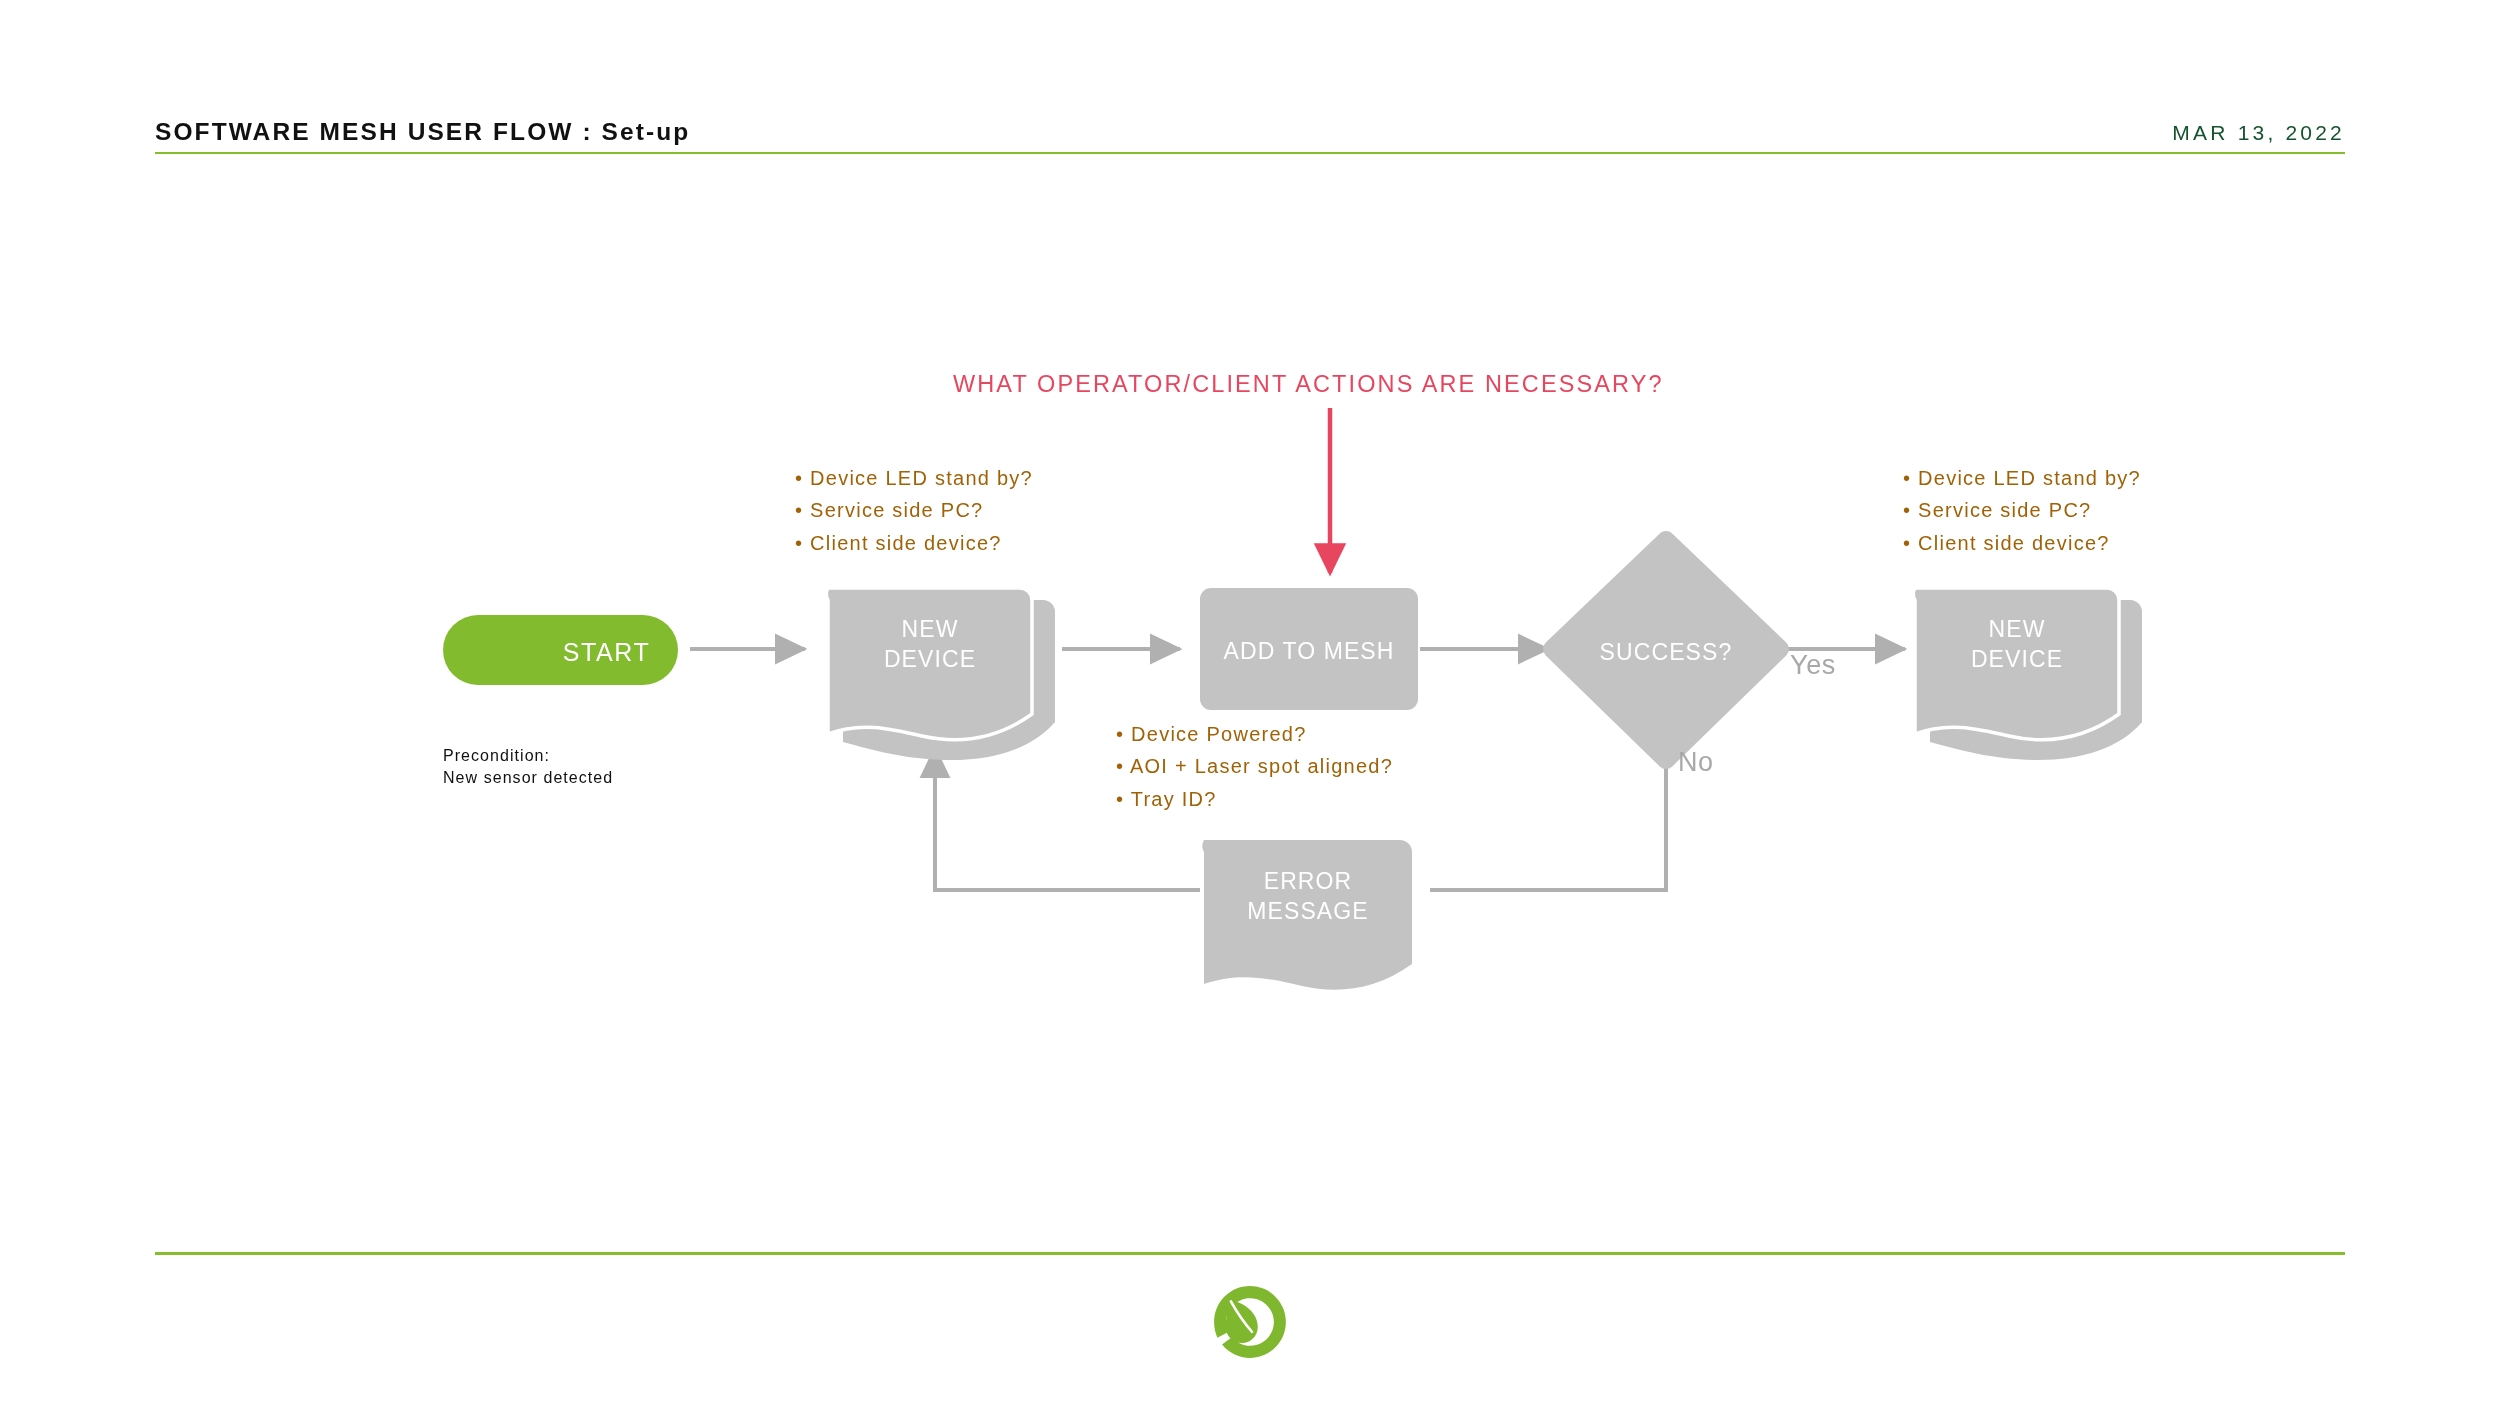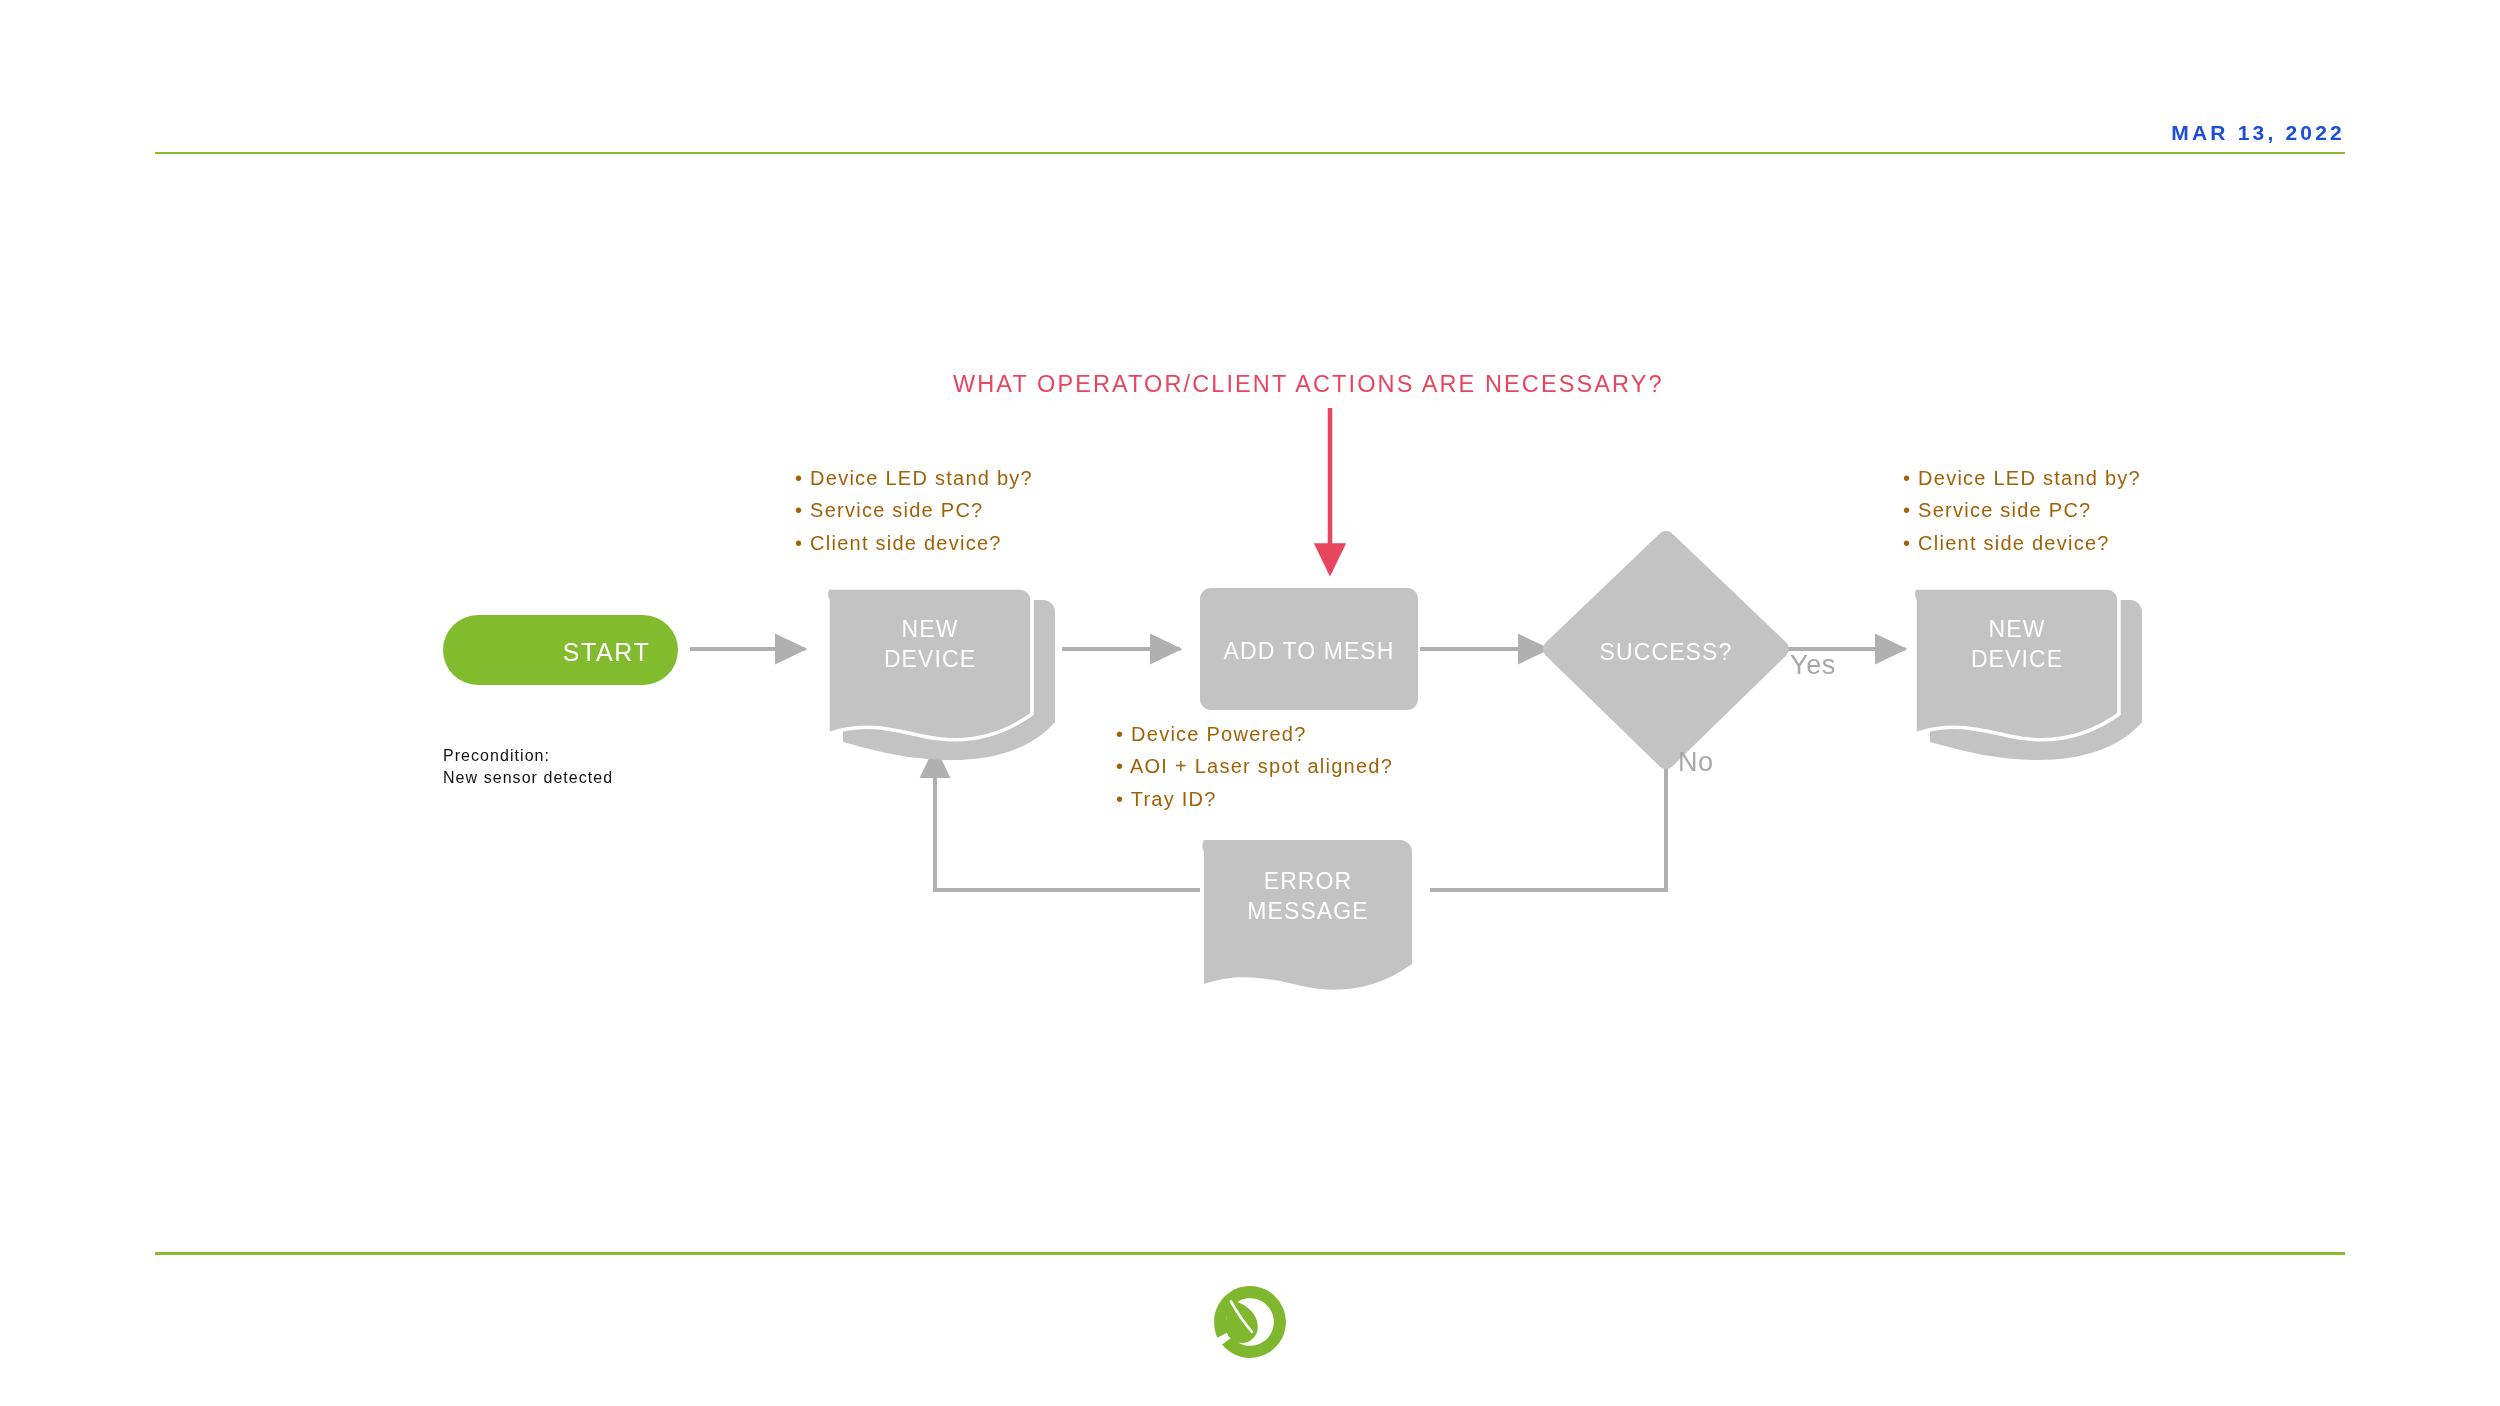--- a/index.html
+++ b/index.html
@@ -32,23 +32,23 @@
     font-weight: bold;
     letter-spacing: 2.1px;
     color: #111111;
     white-space: nowrap;
   }
   #header-date {
     position: absolute;
     right: 0;
     bottom: 15px;
     font-size: 21px;
-    font-weight: bold;
+    font-weight: normal;
     letter-spacing: 3.2px;
-    color: #1d4ed8;
+    color: #14532d;
     white-space: nowrap;
   }
   #header-rule {
     position: absolute;
     left: 0;
     right: 0;
     bottom: 6px;
     height: 2.5px;
     background: #86bd2a;
   }
@@ -144,20 +144,21 @@
     font-size: 16px;
     letter-spacing: 1.05px;
     line-height: 1.38;
     white-space: pre-line;
   }
 </style>
 </head>
 <body>
 
 <div id="header">
+  <div id="header-title">SOFTWARE MESH USER FLOW : Set-up</div>
   <div id="header-date">MAR 13, 2022</div>
   <div id="header-rule"></div>
 </div>
 
 <div id="diagram">
   <svg width="2500" height="1406" viewBox="0 0 2500 1406" xmlns="http://www.w3.org/2000/svg">
     <defs>
       <marker id="arrow-gray" markerWidth="9" markerHeight="9" refX="7.6" refY="4.5" orient="auto" markerUnits="strokeWidth">
         <path d="M0,0.6 L8.2,4.5 L0,8.4 Z" fill="#b0b0b0"></path>
       </marker>

